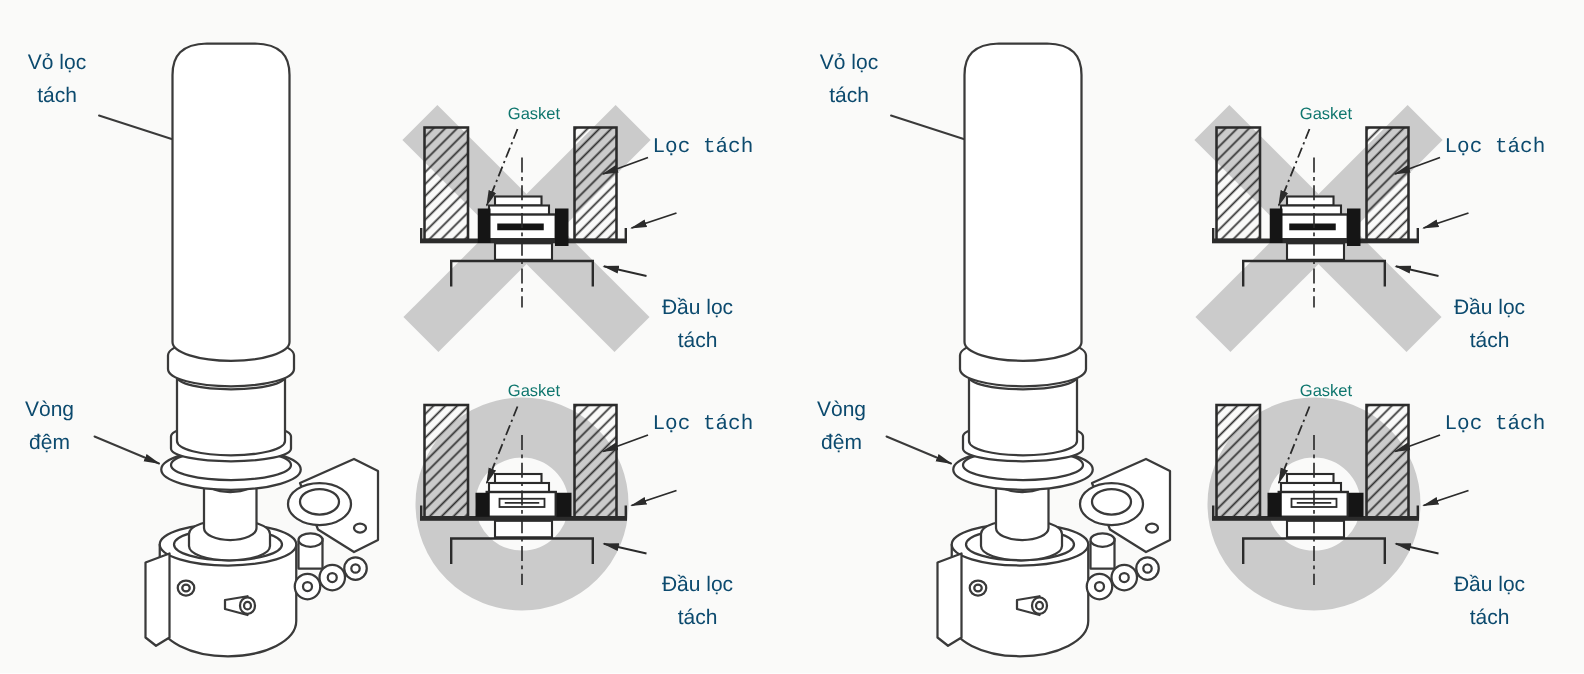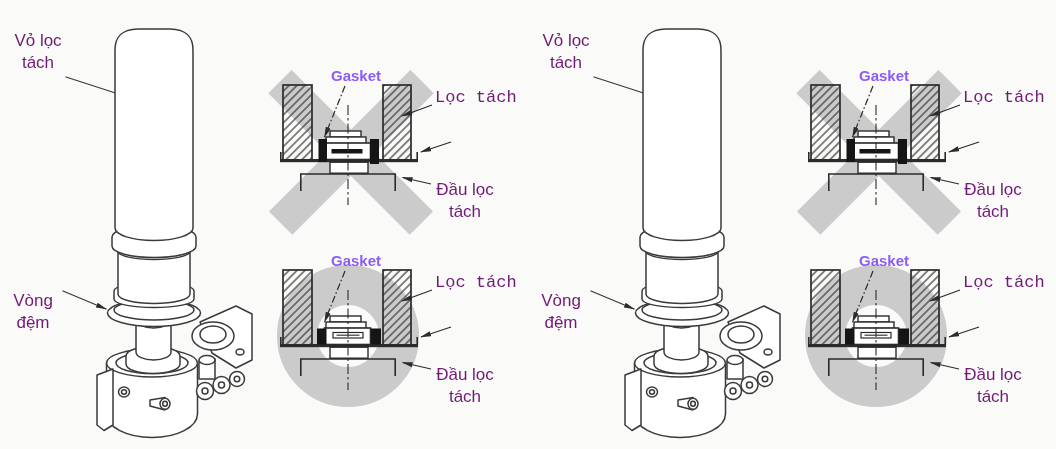--- a/index.html
+++ b/index.html
@@ -6,28 +6,28 @@
   .canvas{position:relative;width:1056px;height:449px;background:#fafaf9;overflow:hidden;
           font-family:"Liberation Sans","DejaVu Sans",sans-serif;color:#383838;}
   .panel{position:absolute;top:0;width:528px;height:449px;}
   .iso-wrap{position:absolute;left:0;top:0;width:270px;height:449px;}
   .iso-wrap svg{position:absolute;left:0;top:0;}
   .xsec{position:absolute;left:268px;width:262px;height:200px;}
   .xsec svg{position:absolute;left:0;top:0;}
   .xsec.top{top:55px;}
   .xsec.bottom{top:240px;}
   .lbl{position:absolute;white-space:pre-line;text-align:center;
-       font-size:17px;line-height:22px;color:#701a75;}
+       font-size:14px;line-height:22px;color:#0c4a6e;}
   .lbl.single{white-space:nowrap;text-align:left;font-family:Liberation Mono, monospace;}
   .lbl.housing{left:0;top:30px;width:76px;}
-  .lbl.seal{left:0;top:290px;width:66px;}
-  .lbl.gasket{left:57px;top:14px;width:62px;font-size:15px;font-weight:bold;
-              line-height:14px;color:#8b5cf6;}
+  .lbl.seal{left:0;top:261px;width:66px;}
+  .lbl.gasket{left:57px;top:14px;width:62px;font-size:11px;font-weight:normal;
+              line-height:14px;color:#0f766e;}
   .lbl.filter{left:167px;top:32px;}
-  .lbl.head{left:159px;top:124px;width:76px;}
+  .lbl.head{left:159px;top:138px;width:76px;}
 </style>
 </head>
 <body>
 
 <svg width="0" height="0" style="position:absolute" aria-hidden="true">
   <defs>
     <pattern id="hatch" patternUnits="userSpaceOnUse" width="5.6" height="5.6" patternTransform="rotate(45)">
       <line x1="2.8" y1="0" x2="2.8" y2="5.6" stroke="#2f2f2f" stroke-width="1.15"></line>
     </pattern>
     <marker id="arw" viewBox="0 0 12 7" refX="11" refY="3.5" markerWidth="11" markerHeight="6.5" markerUnits="userSpaceOnUse" orient="auto-start-reverse">

